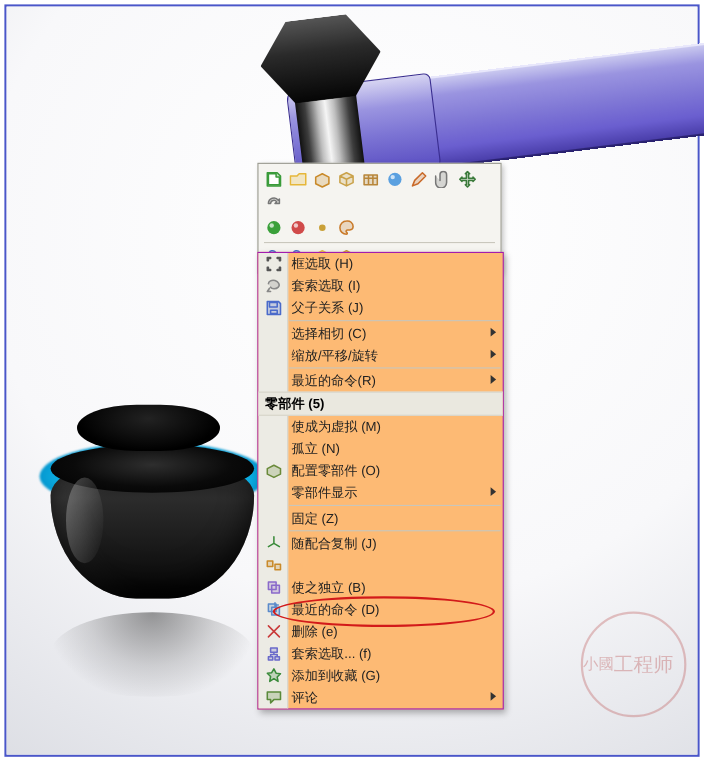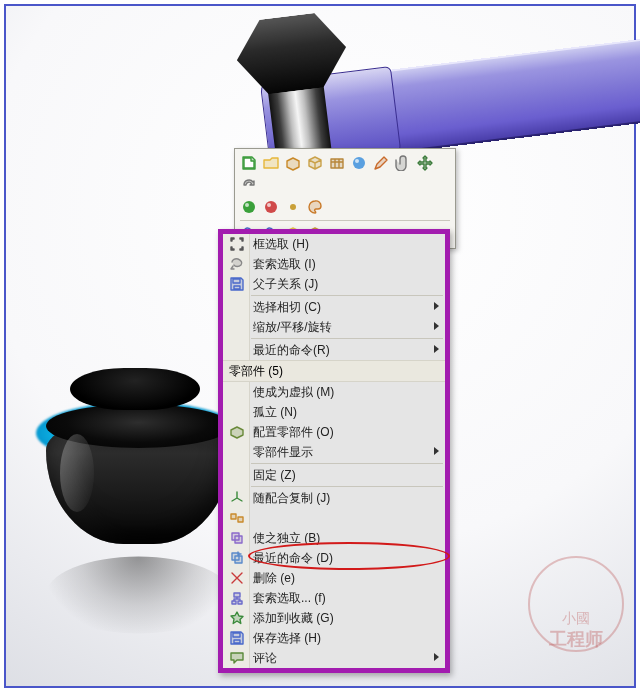--- a/index.html
+++ b/index.html
@@ -11,36 +11,36 @@
 .knuckle{position:absolute;left:130px;top:42px;width:130px;height:84px;background:linear-gradient(180deg,#d6d4f2 0%,#9a94e0 30%,#7c74d4 60%,#5a4ec2 100%);border-radius:10px 6px 6px 10px;border:1px solid #3a2e90}
 .bolt-hex{position:absolute;left:110px;top:-20px;width:110px;height:75px;background:linear-gradient(180deg,#555 0%,#2a2a2a 40%,#050505 100%);clip-path:polygon(25% 0,75% 0,100% 50%,75% 100%,25% 100%,0 50%);filter:drop-shadow(0 2px 2px rgba(0,0,0,.4))}
 .bolt-shaft{position:absolute;left:137px;top:48px;width:56px;height:230px;background:linear-gradient(90deg,#111 0%,#3d3d3d 15%,#bfbfbf 35%,#f5f5f5 48%,#bfbfbf 62%,#3d3d3d 85%,#111 100%);border-radius:6px}
 .bolt-rings{position:absolute;left:130px;top:255px;width:70px;height:46px;background:repeating-linear-gradient(180deg,#e8e8e8 0,#888 4px,#222 8px,#e8e8e8 12px);border-radius:8px}
 .cup-neck{position:absolute;left:64px;top:362px;width:130px;height:42px;background:radial-gradient(ellipse at 50% 30%,#222 0%,#000 70%);border-radius:50%/60%}
 .cup-glow{position:absolute;left:30px;top:396px;width:206px;height:62px;background:radial-gradient(ellipse at 50% 50%,#6be9ff 0%,#14c7f7 45%,#0390c9 75%,rgba(3,144,201,0) 100%);border-radius:50%;filter:blur(1px)}
 .cup-body{position:absolute;left:40px;top:408px;width:185px;height:130px;background:linear-gradient(180deg,#1a1a1a 0%,#2c2c2c 30%,#0e0e0e 85%,#000 100%);border-radius:50% 50% 42% 42%/28% 28% 72% 72%;box-shadow:inset 0 -12px 26px rgba(0,0,0,.7),inset 18px 8px 26px rgba(255,255,255,.08)}
 .cup-rim{position:absolute;left:40px;top:398px;width:185px;height:44px;background:radial-gradient(ellipse at 50% 42%,#2e2e2e 0%,#0a0a0a 55%,#000 100%);border-radius:50%}
 .cup-highlight{position:absolute;left:54px;top:428px;width:34px;height:78px;background:linear-gradient(100deg,rgba(255,255,255,.28),rgba(255,255,255,0));border-radius:50%}
 .reflection{position:absolute;left:40px;top:534px;width:185px;height:110px;background:radial-gradient(ellipse at 50% 0%,rgba(30,30,30,.45) 0%,rgba(30,30,30,.15) 45%,rgba(255,255,255,0) 75%);border-radius:50%;transform:scaleY(.7)}
-.watermark{position:absolute;right:10px;bottom:34px;width:92px;height:92px;border:2px solid rgba(190,90,90,.35);border-radius:50%;display:flex;flex-direction:column;align-items:center;justify-content:flex-end;color:rgba(190,90,90,.38);font-size:14px;line-height:1.25;pointer-events:none}
+.watermark{position:absolute;right:10px;bottom:34px;width:92px;height:92px;border:2px solid rgba(190,90,90,.35);border-radius:50%;display:flex;flex-direction:row;align-items:center;justify-content:flex-start;color:rgba(190,90,90,.38);font-size:14px;line-height:1.25;pointer-events:none}
 
 .toolbar{position:absolute;left:228px;top:142px;width:210px;background:#f5f4f0;border:1px solid #9a9a90;box-shadow:2px 2px 5px rgba(0,0,0,.25);padding:3px 5px}
 .toolbar-row{display:flex;flex-wrap:wrap;gap:4px;padding:2px 0}
 .tb-icon{width:18px;height:18px;display:flex;align-items:center;justify-content:center;border-radius:2px}
 .tb-icon svg{width:16px;height:16px}
 .tb-sep{height:1px;background:#c9c7bd;margin:2px 0}
 
-.menu{position:absolute;left:212px;top:223px;width:222px;background:#e5e5e5;border:5px solid #a21caf;box-shadow:2px 3px 6px rgba(0,0,0,.3)}
+.menu{position:absolute;left:228px;top:223px;width:222px;background:#fdba74;border:1px solid #a21caf;box-shadow:2px 3px 6px rgba(0,0,0,.3)}
 .menu-item{display:flex;align-items:center;height:20px;padding:0 16px 0 2px;position:relative;color:#222}
 .menu-item .icon-col{width:24px;height:20px;display:flex;align-items:center;justify-content:center;margin-right:4px}
 .menu-item .icon-col svg{width:16px;height:16px}
 .menu-item .label{flex:1;white-space:nowrap}
 .menu-item .arrow{position:absolute;right:6px;top:5px;width:0;height:0;border-left:5px solid #333;border-top:4px solid transparent;border-bottom:4px solid transparent}
 .menu-sep{height:1px;background:#c8c6bc;margin:1px 2px 1px 28px}
-.menu-header{background:#eae8df;font-weight:normal;height:20px;display:flex;align-items:center;padding-left:6px;border-top:1px solid #d6d4c9;border-bottom:1px solid #d6d4c9}
+.menu-header{background:#eae8df;font-weight:bold;height:20px;display:flex;align-items:center;padding-left:6px;border-top:1px solid #d6d4c9;border-bottom:1px solid #d6d4c9}
 .icon-strip{position:absolute;left:0;top:0;bottom:0;width:26px;background:#ecebe4;border-right:1px solid #d7d5cb}
 .highlight-ellipse{position:absolute;border:2px solid #d21a1a;border-radius:50%;pointer-events:none}
 </style>
 </head>
 <body>
 
 <div class="frame">
 <div class="viewport">
   <div class="reflection"></div>
   <div class="cup-glow"></div>
@@ -50,21 +50,21 @@
   <div class="cup-neck"></div>
   <div class="arm">
     <div class="arm-bar"></div>
     <div class="knuckle"></div>
     <div class="bolt-shaft"></div>
     <div class="bolt-rings"></div>
     <div class="bolt-hex"></div>
   </div>
   <div class="watermark">
     <span>小國</span>
-    <span style="font-size:18px;font-weight:bold">工程师</span>
+    <span style="font-size:18px;font-weight:normal">工程师</span>
   </div>
 </div>
 
 <div class="toolbar">
   <div class="toolbar-row" id="tb-row1">
         <div class="tb-icon">
           <svg viewBox="0 0 16 16" fill="none" stroke="#3a9b3a" stroke-width="1.4" stroke-linecap="round" stroke-linejoin="round">
             <path d="M2 2h9l3 3v9H2z" fill="#3a9b3a" fill-opacity=".25"></path>
             <path d="M3 3h7v3h3v7H3z" fill="#fff"></path>
           </svg>
@@ -287,28 +287,20 @@
         <div class="menu-item">
           <div class="icon-col">
             <svg viewBox="0 0 16 16" fill="none" stroke="#3a8a3a" stroke-width="1.4" stroke-linecap="round" stroke-linejoin="round">
               <path d="M8 2l2 4 4 .5-3 3 .8 4L8 11l-3.8 2.5L5 9 2 6l4-.5z" fill="#3a8a3a" fill-opacity=".25"></path>
             </svg>
           </div>
           <span class="label">添加到收藏 (G)</span>
         </div>
         <div class="menu-item">
           <div class="icon-col">
-            <svg viewBox="0 0 16 16" fill="none" stroke="#4a6aca" stroke-width="1.4" stroke-linecap="round" stroke-linejoin="round">
-              <path d="M2 2h10l2 2v10H2z M4 3h7v4H4z M5 10h6v3H5z" fill="#4a6aca" fill-opacity=".25"></path>
-            </svg>
-          </div>
-          <span class="label">保存选择 (H)</span>
-        </div>
-        <div class="menu-item">
-          <div class="icon-col">
             <svg viewBox="0 0 16 16" fill="none" stroke="#5a8a3a" stroke-width="1.4" stroke-linecap="round" stroke-linejoin="round">
               <path d="M2 3h12v7H8l-3 3v-3H2z" fill="#5a8a3a" fill-opacity=".25"></path>
             </svg>
           </div>
           <span class="label">评论</span>
           <div class="arrow"></div>
         </div>
       </div>
 </div>
 

